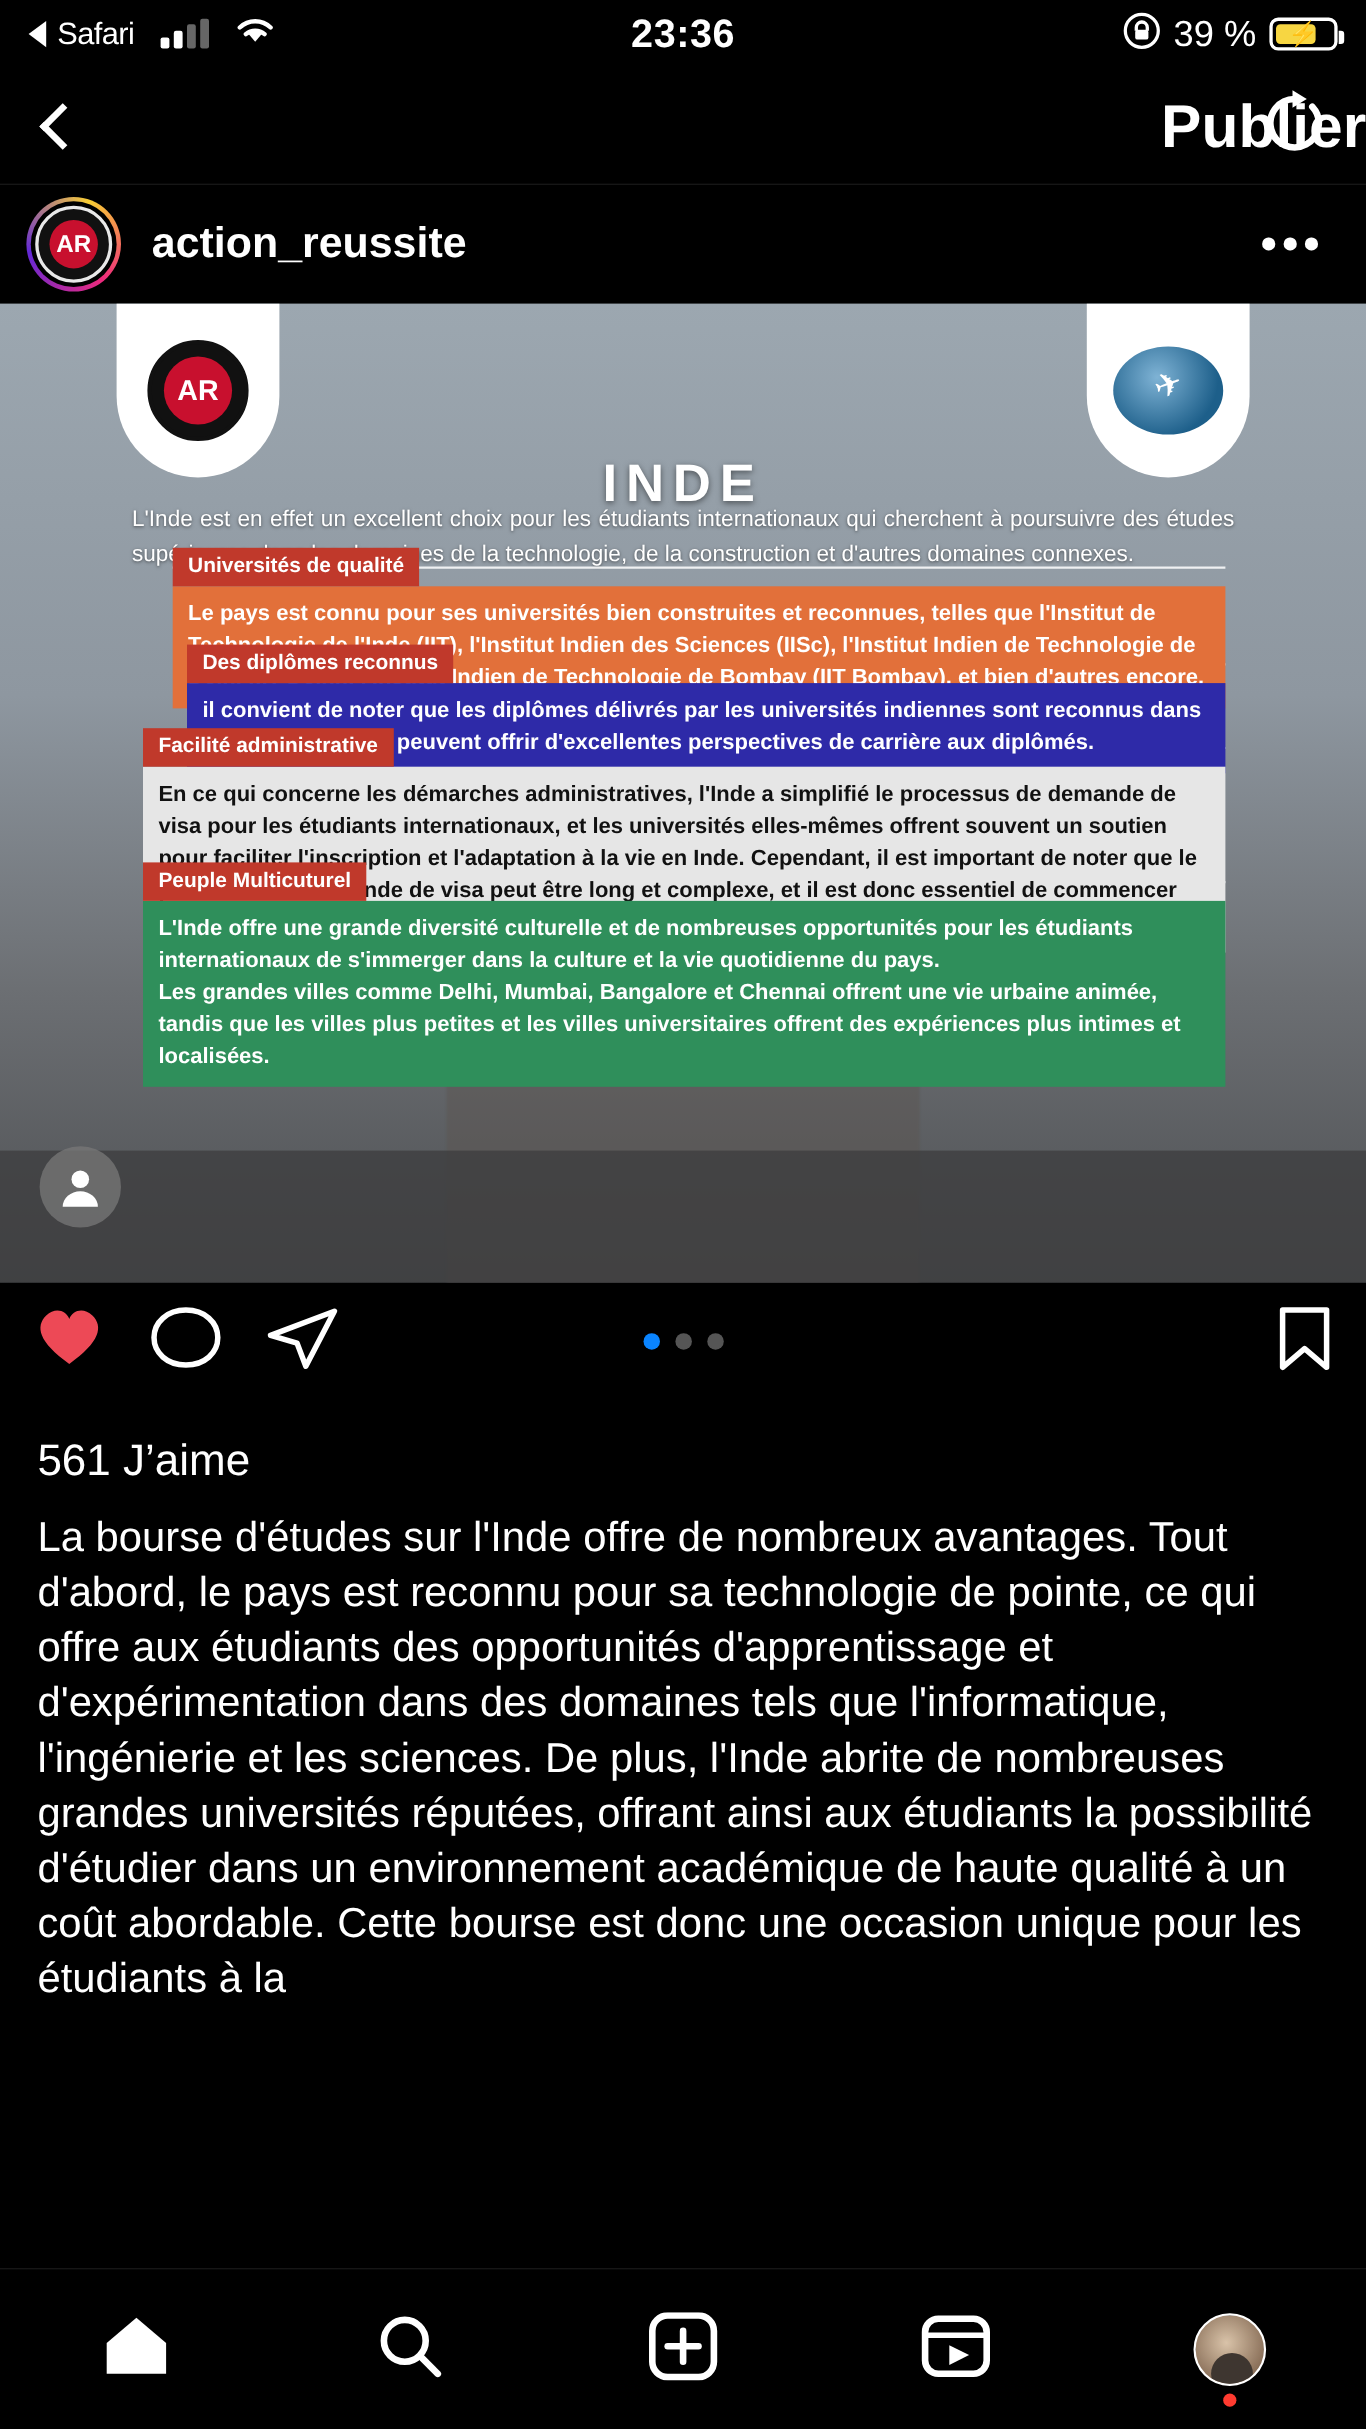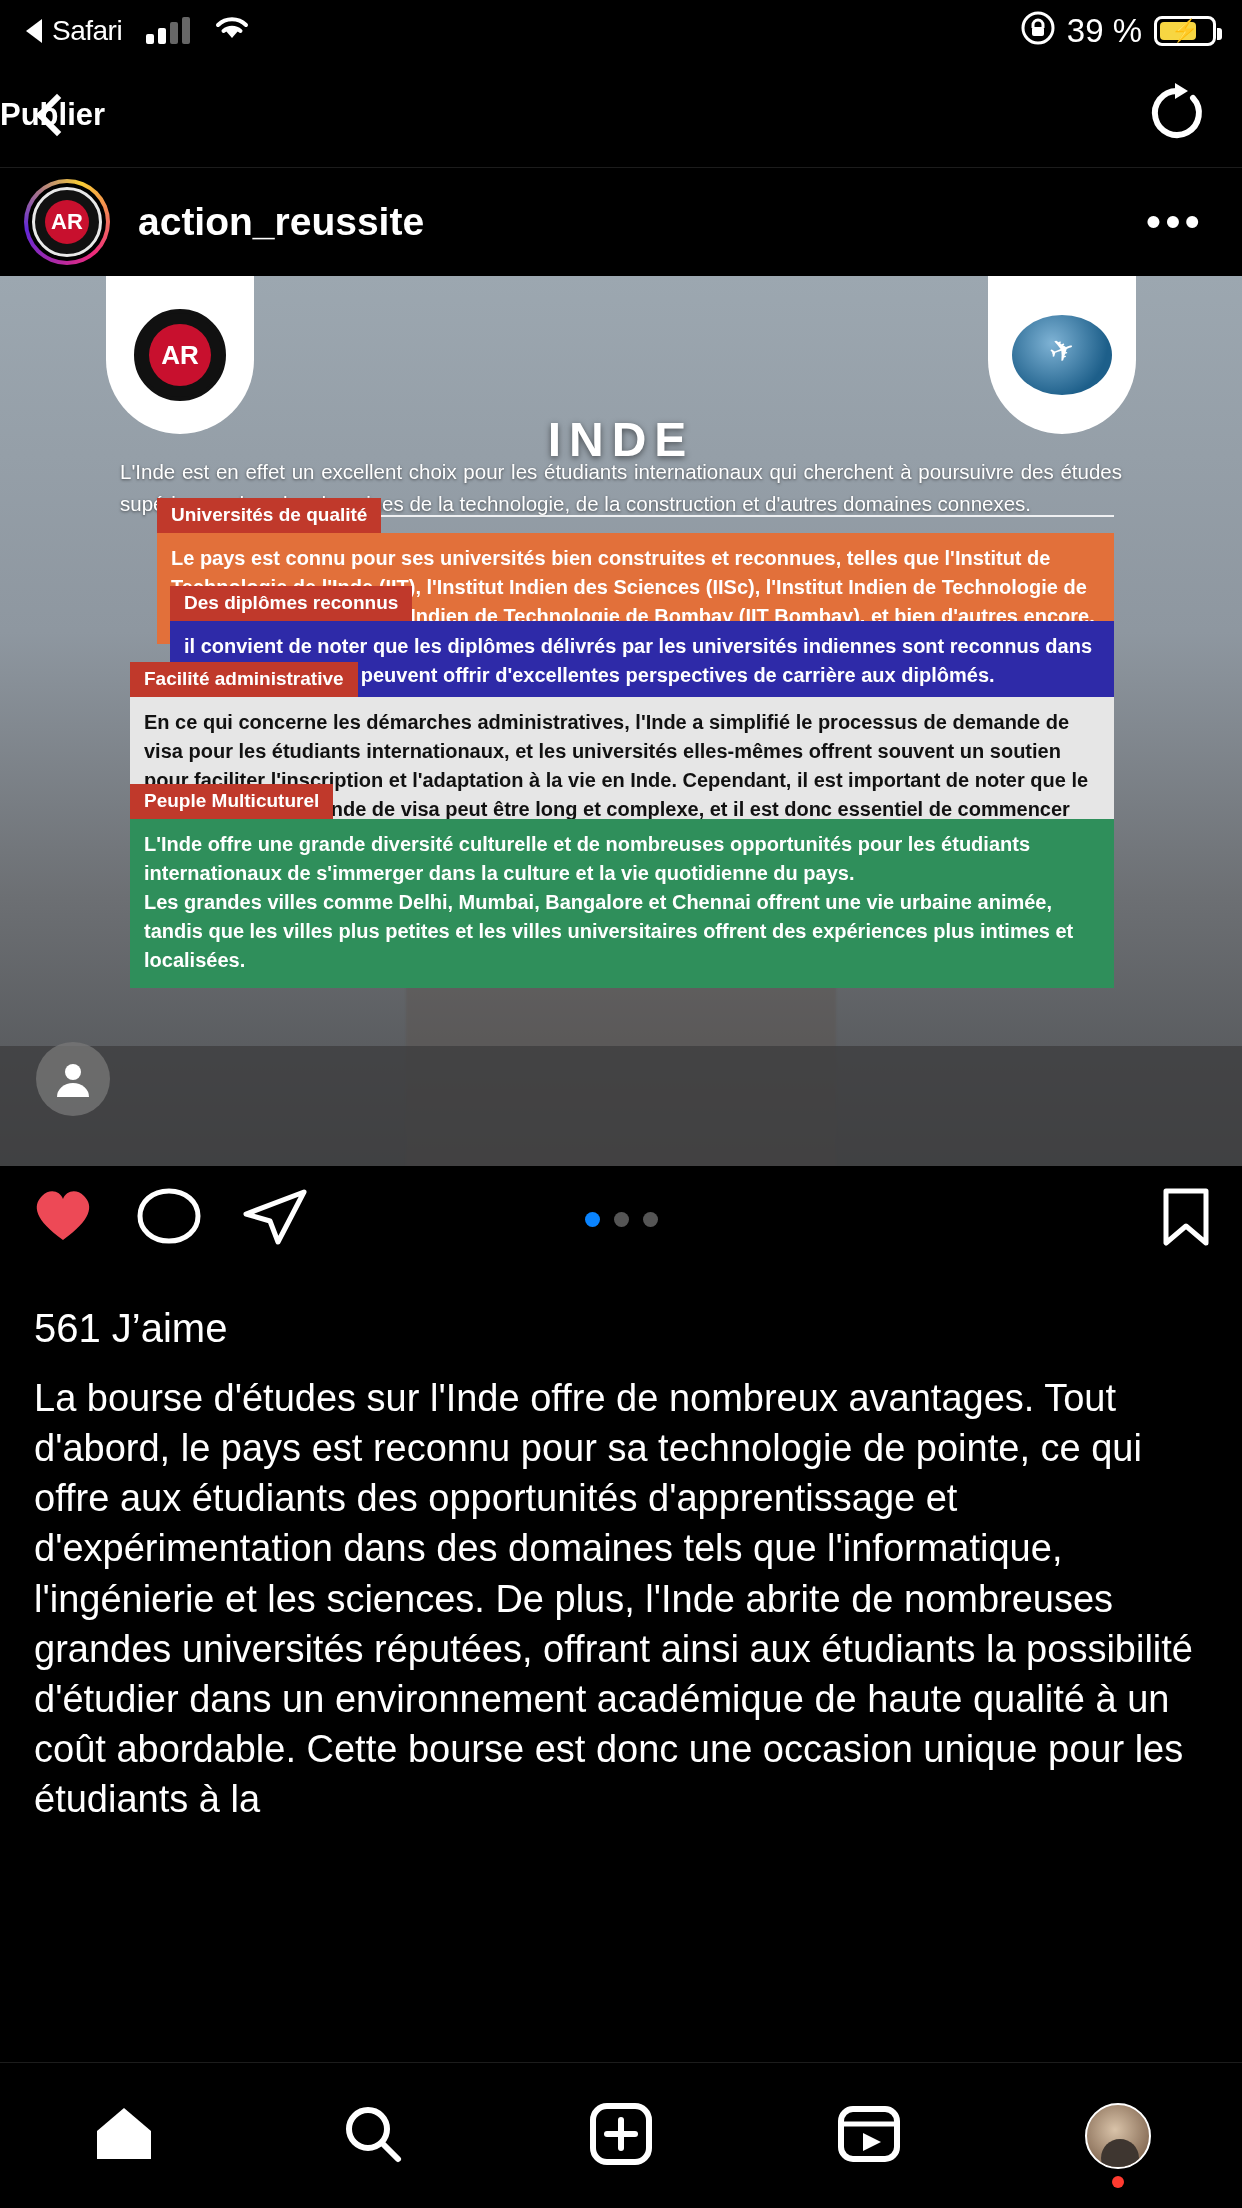--- a/index.html
+++ b/index.html
@@ -60,22 +60,22 @@
 
   
   .navbar {
     height:106px;
     display:flex; align-items:center;
     padding:0 34px;
     position:relative;
     border-bottom:1px solid #1c1c1c;
   }
   .nav-title {
-    position:absolute; left:0; right:0; text-align:left;
-    font-size:31px; font-weight:700;
+    position:absolute; left:0; right:0; text-align:right;
+    font-size:55px; font-weight:700;
   }
   .chev-back {
     width:30px;height:30px;
     border-left:6px solid #fff; border-bottom:6px solid #fff;
     transform:rotate(45deg);
     margin-left:8px;
   }
   .refresh-ico { margin-left:auto; }
 
   
@@ -274,20 +274,21 @@
         <i></i>
     </span>
     <span class="wifi">
       <svg width="40" height="30" viewBox="0 0 40 30">
         <path d="M20 26 l6 -7 a8 8 0 0 0 -12 0 z" fill="#fff"></path>
         <path d="M6 13 a20 20 0 0 1 28 0" stroke="#fff" stroke-width="4" fill="none" stroke-linecap="round"></path>
         <path d="M11.5 19 a13 13 0 0 1 17 0" stroke="#fff" stroke-width="4" fill="none" stroke-linecap="round"></path>
       </svg>
     </span>
   </div>
+  <div class="sb-time">23:36</div>
   <div class="sb-right">
     <span class="lock-ico">
       <svg width="34" height="34" viewBox="0 0 34 34">
         <circle cx="17" cy="17" r="15" stroke="#fff" stroke-width="3" fill="none"></circle>
         <path d="M12 17 v-3 a5 5 0 0 1 10 0 v3" stroke="#fff" stroke-width="3" fill="none"></path>
         <rect x="11" y="16" width="12" height="9" rx="2" fill="#fff"></rect>
       </svg>
     </span>
     <span>39 %</span>
     <span class="batt">

